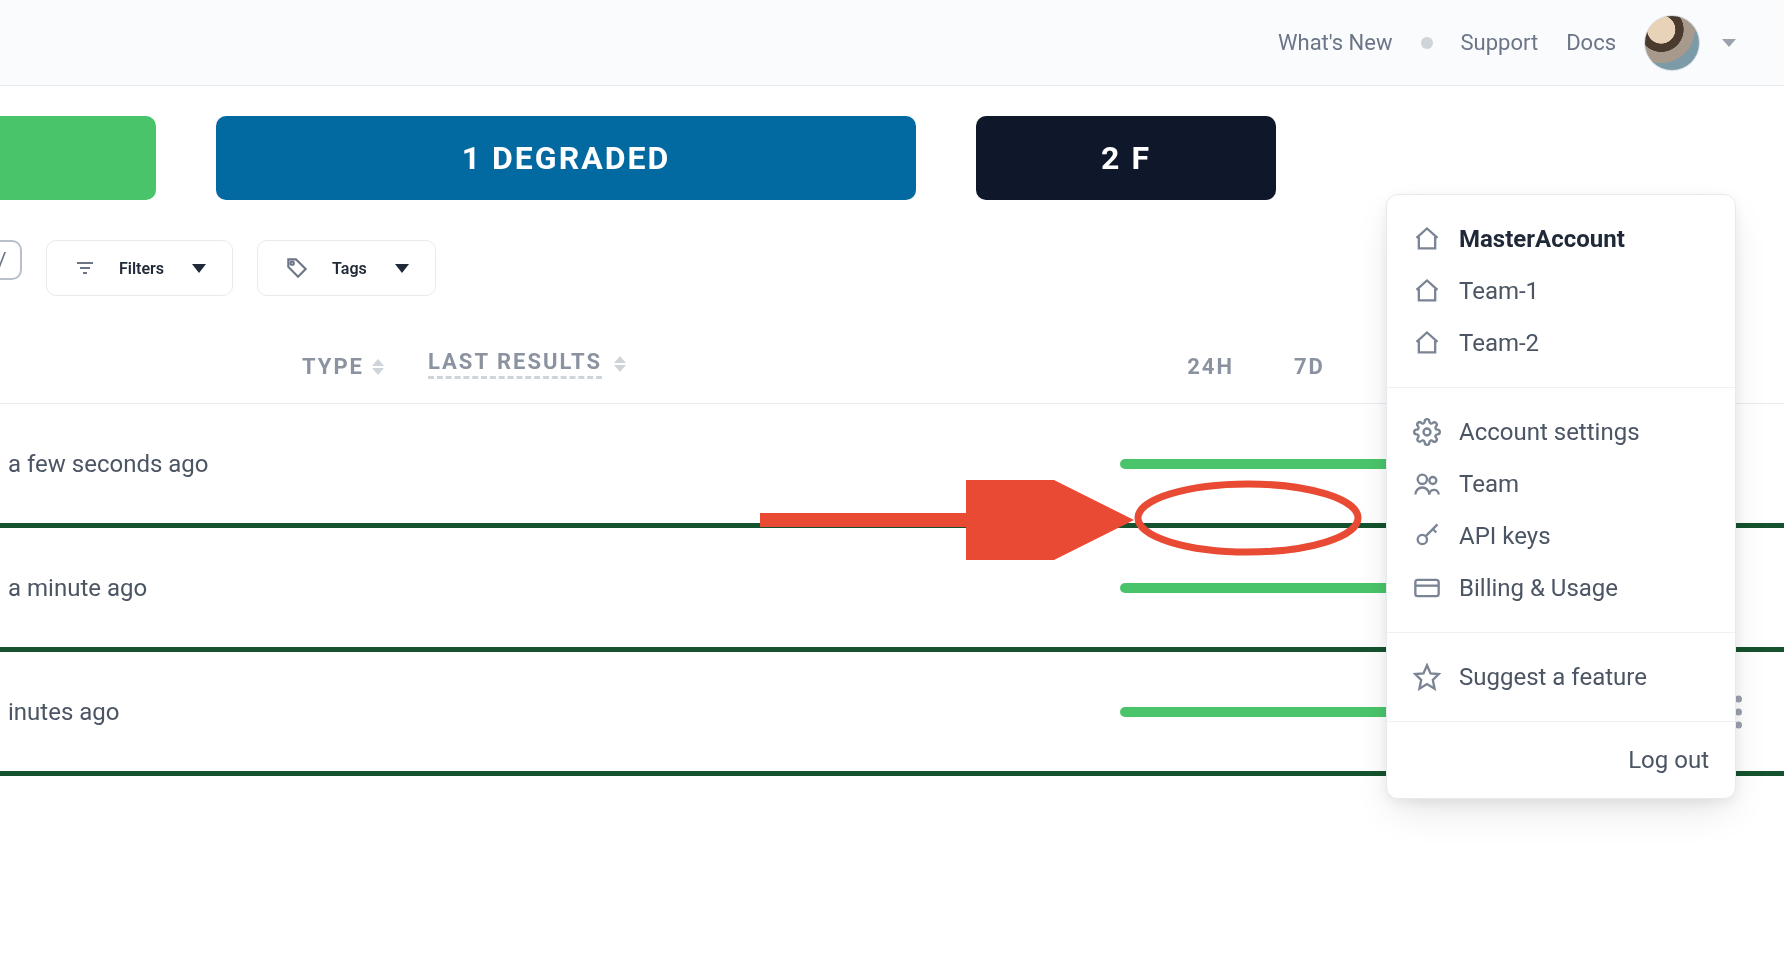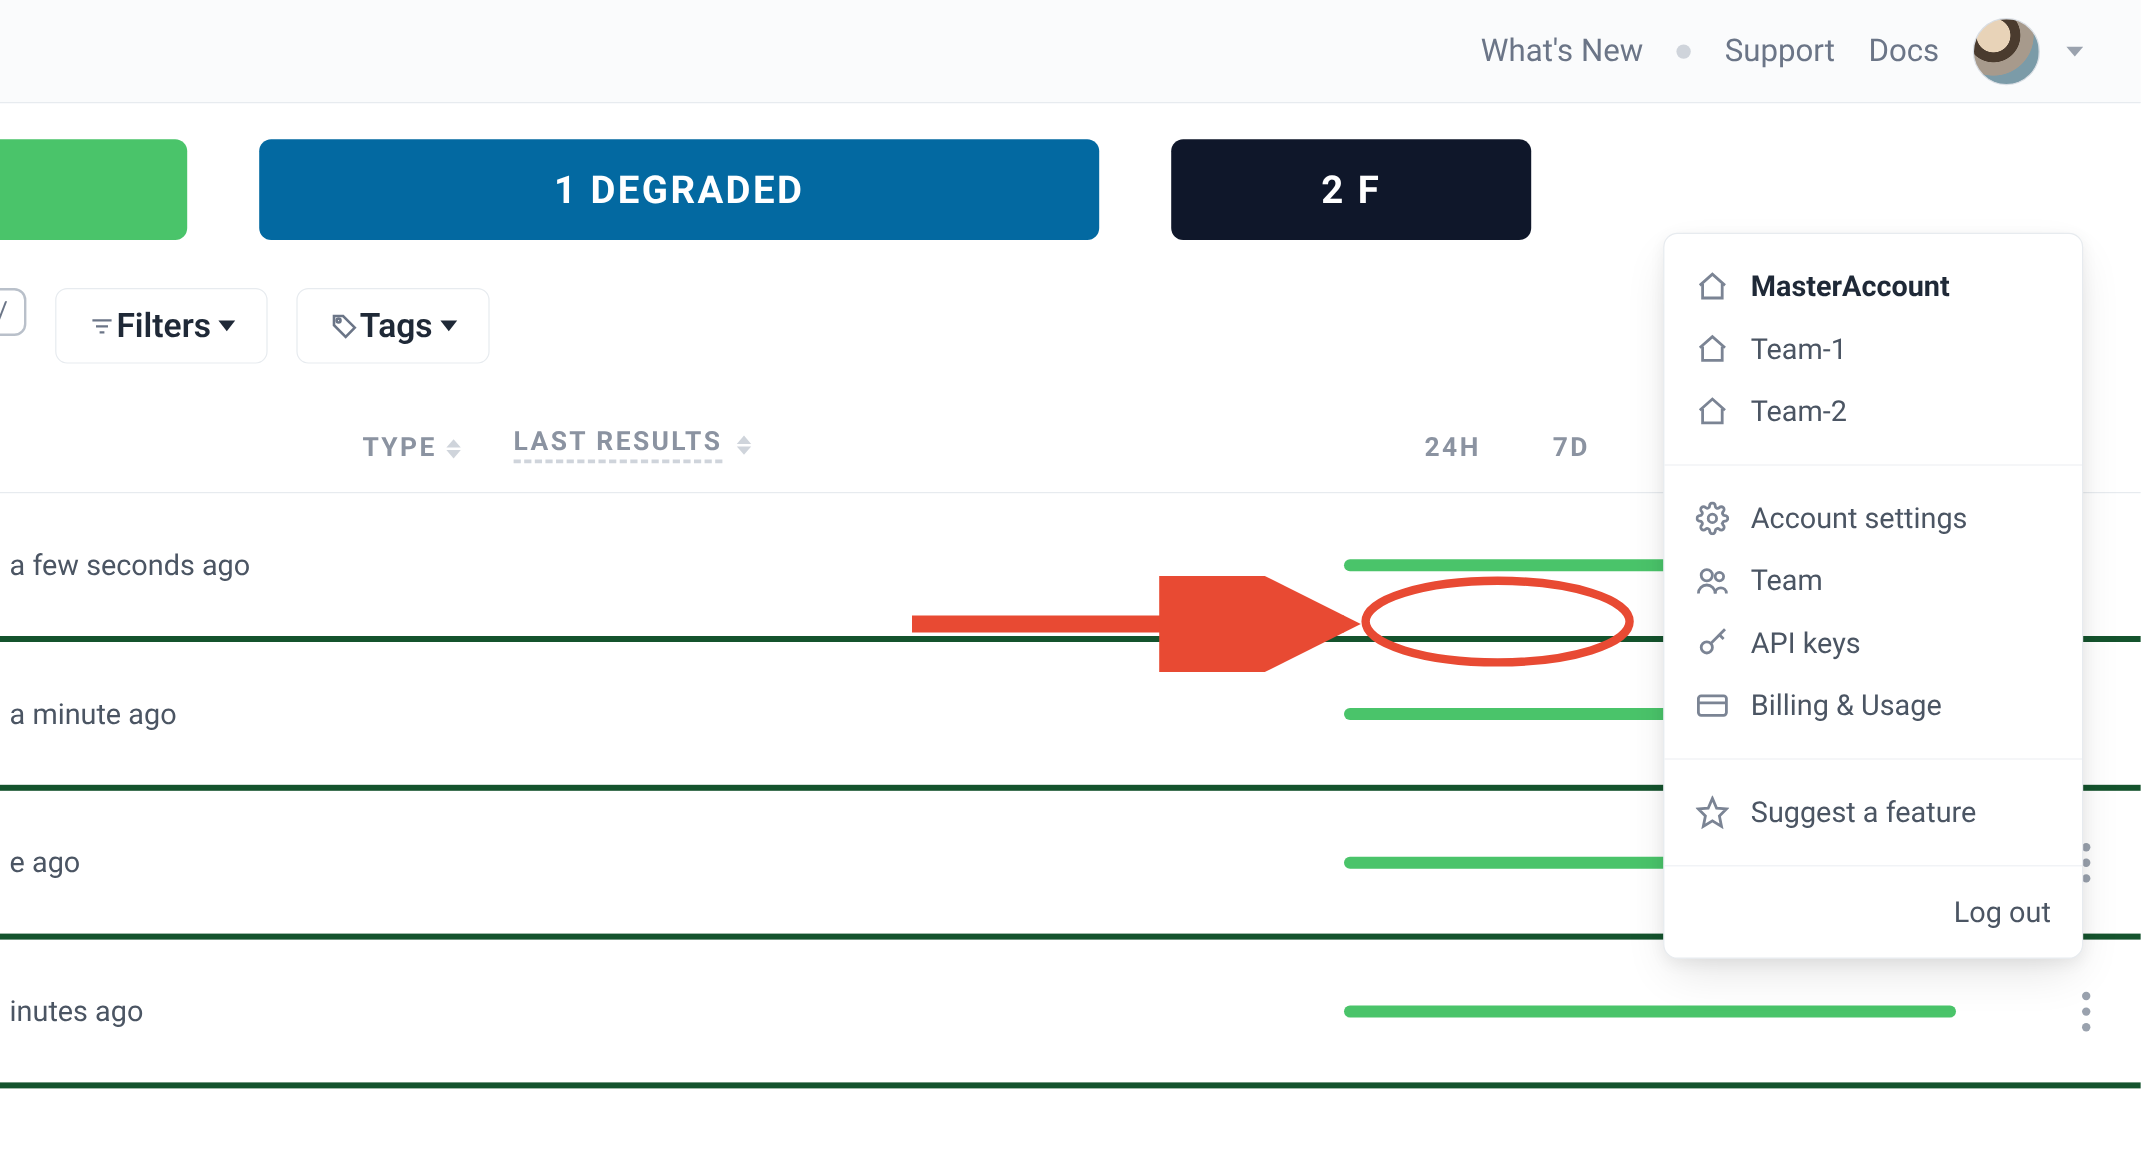--- a/index.html
+++ b/index.html
@@ -1,32 +1,32 @@
 <!DOCTYPE html>
 <html><head>
 <meta charset="utf-8">
 <style>
   * { box-sizing: border-box; margin: 0; padding: 0; }
   html, body { width: 1784px; height: 966px; overflow: hidden; font-family: -apple-system, BlinkMacSystemFont, "Segoe UI", Roboto, Helvetica, Arial, sans-serif; background: #ffffff; color: #1f2937; }
   .topbar { height: 86px; border-bottom: 1px solid #e7ebef; display: flex; align-items: center; justify-content: flex-end; padding-right: 48px; gap: 28px; background: #fafbfc; }
-  .top-link { color: #6b7587; font-size: 26px; text-decoration: none; cursor: pointer; }
+  .top-link { color: #6b7587; font-size: 22px; text-decoration: none; cursor: pointer; }
   .dot { width: 12px; height: 12px; border-radius: 50%; background: #cfd4db; display: inline-block; }
   .avatar { width: 56px; height: 56px; border-radius: 50%; background: radial-gradient(circle at 30% 25%, #e8d3b8 0 25%, #4a3b2e 26% 40%, #a79a8c 41% 60%, #7b9ba8 61% 100%); border: 1px solid #d9dee4; }
   .avatar-wrap { display: flex; align-items: center; gap: 22px; cursor: pointer; }
   .tri-down { width: 0; height: 0; border-left: 7px solid transparent; border-right: 7px solid transparent; border-top: 8px solid #9aa2ae; }
 
   .content { position: relative; padding: 30px 0 0 0; }
   .stat-row { display: flex; gap: 60px; padding-left: 0; }
   .stat { height: 84px; border-radius: 10px; display: flex; align-items: center; justify-content: center; font-weight: 700; font-size: 32px; letter-spacing: 2px; color: #ffffff; }
   .stat.passing { width: 180px; background: #4ac46a; margin-left: -24px; }
   .stat.degraded { width: 700px; background: #0369a1; }
   .stat.failing   { width: 300px; background: #0f172a; }
 
   .toolbar { display: flex; gap: 24px; padding: 40px 0 0 0; margin-left: -48px; }
-  .tb-btn { display: flex; align-items: center; gap: 0; padding: 14px 26px; border: 1px solid #e7ebef; border-radius: 10px; font-size: 28px; font-weight: 600; color: #1f2937; cursor: pointer; background: #fff; }
+  .tb-btn { display: flex; align-items: center; gap: 22px; padding: 14px 26px; border: 1px solid #e7ebef; border-radius: 10px; font-size: 16px; font-weight: 600; color: #1f2937; cursor: pointer; background: #fff; }
   .tb-icon { width: 40px; height: 40px; border: 2px solid #b9c0ca; border-radius: 10px; display:flex; align-items:center; justify-content:center; color:#6b7587; font-size:22px; margin-left: 30px;}
   .chev { width: 0; height: 0; border-left: 7px solid transparent; border-right: 7px solid transparent; border-top: 9px solid #1f2937; margin-left: 6px; }
 
   .table-header { display: flex; align-items: flex-end; height: 90px; border-bottom: 1px solid #e7ebef; margin-top: 18px; color: #8b93a1; font-size: 22px; font-weight: 700; letter-spacing: 2px; }
   .th-type { margin-left: 302px; display:flex; align-items:center; gap:8px; padding-bottom: 24px;}
   .th-last { margin-left: 44px; display:flex; align-items:center; gap:12px; padding-bottom: 24px;}
   .th-24h  { margin-left: auto; padding-right: 60px; padding-bottom: 24px;}
   .th-7d   { padding-right: 110px; padding-bottom: 24px;}
   .th-avg  { padding-right: 300px; padding-bottom: 24px; border-bottom: 3px dashed #cfd4db; margin-bottom: 20px; padding-right:0; margin-right: 300px;}
   .sort-arrows { display:flex; flex-direction:column; gap:2px; }
@@ -119,29 +119,20 @@
   <div id="rows">
       <div class="row">
         <div class="time">a few seconds ago</div>
         <div class="bar" style="left: 1120px; width: 510px;"></div>
       </div>
       <div class="row">
         <div class="time">a minute ago</div>
         <div class="bar" style="left: 1120px; width: 510px;"></div>
       </div>
       <div class="row">
-        <div class="time">e ago</div>
-        <div class="bar" style="left: 1120px; width: 510px;"></div>
-        <div class="kebab">
-          <span></span>
-          <span></span>
-          <span></span>
-        </div>
-      </div>
-      <div class="row">
         <div class="time">inutes ago</div>
         <div class="bar" style="left: 1120px; width: 510px;"></div>
         <div class="kebab">
           <span></span>
           <span></span>
           <span></span>
         </div>
       </div>
     </div>
 

